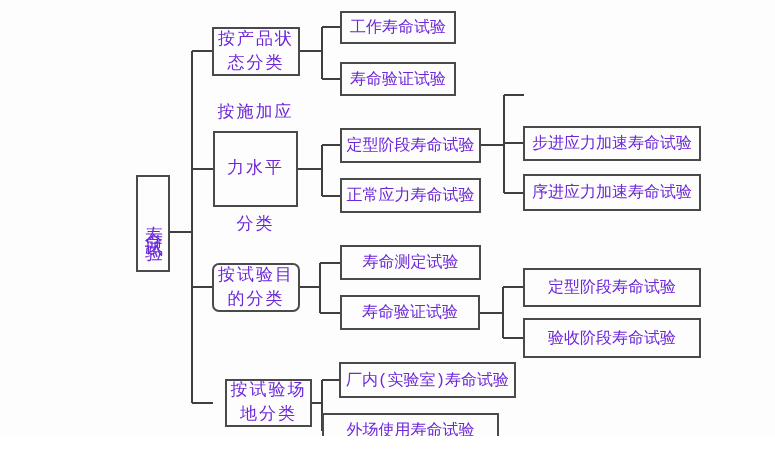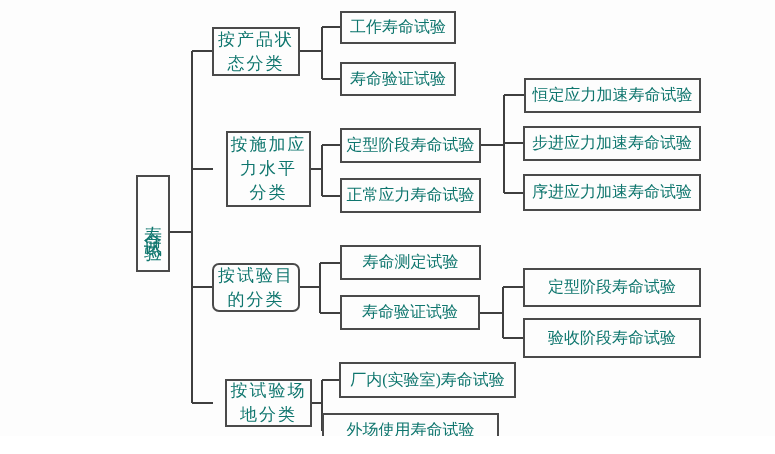--- a/index.html
+++ b/index.html
@@ -1,18 +1,18 @@
 <!DOCTYPE html>
 <html><head>
 <meta charset="utf-8">
 <style>
   html,body{margin:0;padding:0;background:#ffffff;}
   .stage{
     position:relative;width:775px;height:436px;background:#fdfdfd;overflow:hidden;
-    font-family:Liberation Serif, serif;color:#0f766e;
+    font-family:Liberation Mono, monospace;color:#6d28d9;
   }
   svg.wires{position:absolute;left:0;top:0;width:775px;height:454px;}
   .box{
     position:absolute;box-sizing:border-box;border:2px solid #4a4a4a;background:#fdfdfd;
     display:flex;align-items:center;justify-content:center;text-align:center;
   }
   .leaf{font-size:16px;white-space:nowrap;}
   .cat{flex-direction:column;font-size:17px;line-height:24px;letter-spacing:2px;}
   .cat span{display:block;}
   .root{
@@ -60,21 +60,21 @@
       M322 431 H339"></path>
   </svg>
 
   <div class="box root" style="left:136px;top:175px;width:34px;height:97px;">寿命试验</div>
 
   <div class="box cat" style="left:212px;top:27px;width:88px;height:49px;">
     <span>按产品状</span>
     <span>态分类</span>
   </div>
 
-  <div class="box cat" style="left:226px;top:131px;width:85px;height:76px;">
+  <div class="box cat" style="left:213px;top:131px;width:85px;height:76px;gap:32px;">
     <span>按施加应</span>
     <span>力水平</span>
     <span>分类</span>
   </div>
 
   <div class="box cat" style="left:212px;top:263px;width:88px;height:49px;border-radius:7px;">
     <span>按试验目</span>
     <span>的分类</span>
   </div>
 
@@ -82,21 +82,20 @@
     <span>按试验场</span>
     <span>地分类</span>
   </div>
 
   <div class="box leaf" style="left:340px;top:11px;width:116px;height:33px;">工作寿命试验</div>
   <div class="box leaf" style="left:340px;top:62px;width:116px;height:34px;">寿命验证试验</div>
 
   <div class="box leaf" style="left:340px;top:128px;width:141px;height:35px;">定型阶段寿命试验</div>
   <div class="box leaf" style="left:340px;top:178px;width:141px;height:35px;">正常应力寿命试验</div>
 
-  <div class="box leaf" style="left:524px;top:78px;width:177px;height:35px;">恒定应力加速寿命试验</div>
   <div class="box leaf" style="left:523px;top:126px;width:178px;height:35px;">步进应力加速寿命试验</div>
   <div class="box leaf" style="left:523px;top:174px;width:178px;height:37px;">序进应力加速寿命试验</div>
 
   <div class="box leaf" style="left:340px;top:245px;width:141px;height:35px;">寿命测定试验</div>
   <div class="box leaf" style="left:340px;top:295px;width:140px;height:35px;">寿命验证试验</div>
 
   <div class="box leaf" style="left:523px;top:268px;width:178px;height:39px;">定型阶段寿命试验</div>
   <div class="box leaf" style="left:523px;top:318px;width:178px;height:40px;">验收阶段寿命试验</div>
 
   <div class="box leaf" style="left:339px;top:362px;width:177px;height:36px;">厂内(实验室)寿命试验</div>

